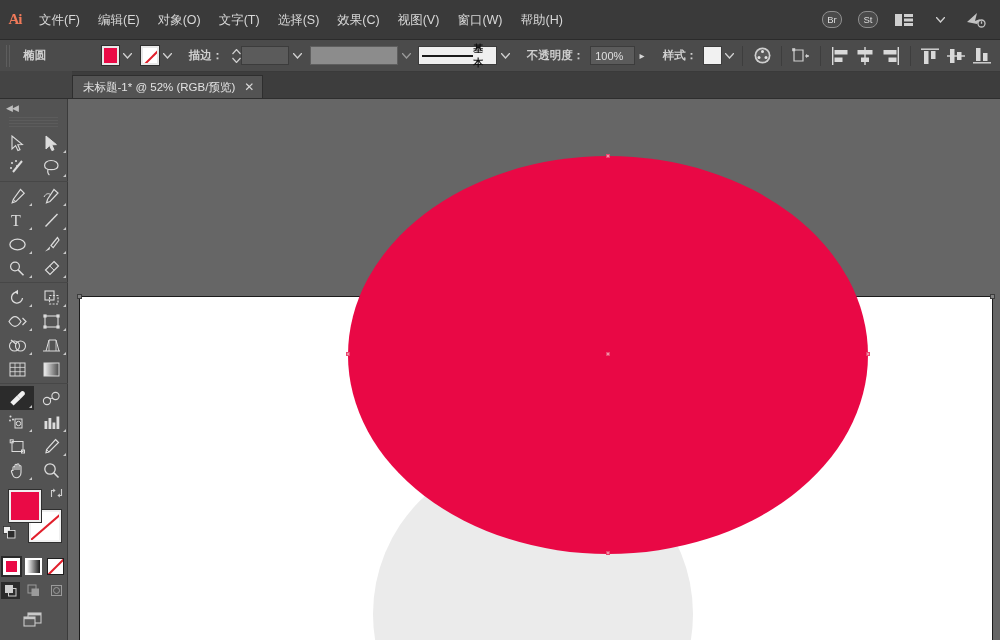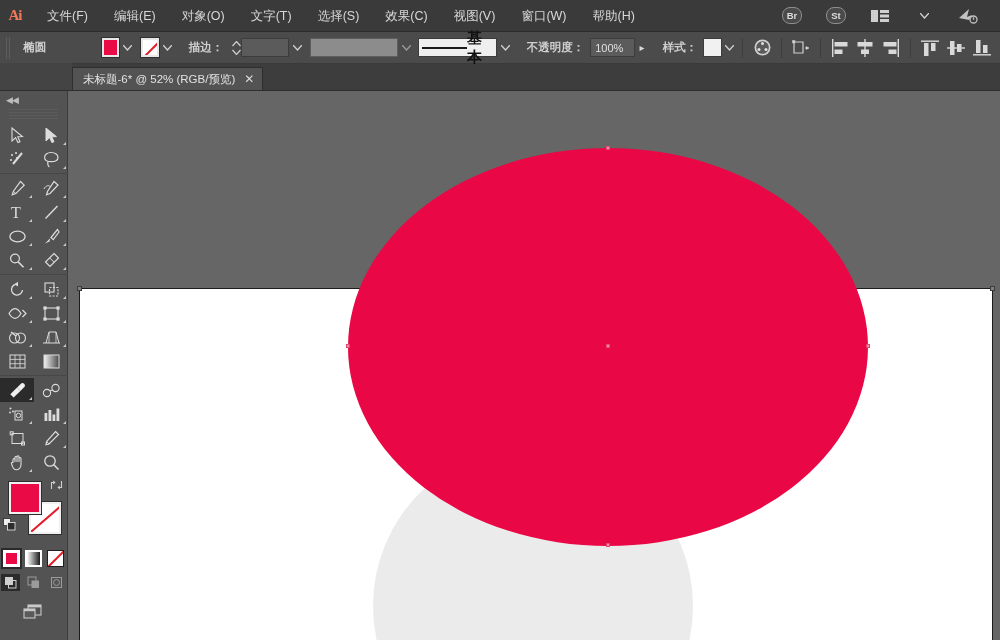--- a/index.html
+++ b/index.html
@@ -7,25 +7,24 @@
   body {
     font-family: "Liberation Sans", "DejaVu Sans", sans-serif;
     background:#535353;
     color:#d6d6d6;
     font-size:12px;
     -webkit-font-smoothing:antialiased;
   }
 
   
   #menubar {
-    height:32px; width:1000px;
+    height:40px; width:1000px;
     background:#3a3a3a;
     display:flex; align-items:center;
     border-bottom:1px solid #2b2b2b;
-    gap:8px;
   }
   .ai-logo {
     width:30px; height:28px;
     display:flex; align-items:center; justify-content:center;
     background:#3a3a3a;
     color:#f07a5a; font-weight:bold; font-size:15px;
     font-family:"Liberation Serif", serif;
     letter-spacing:-1px;
   }
   .menu-item {
@@ -36,21 +35,21 @@
   .menu-spacer { flex:1 1 auto; }
   .mb-icon {
     width:22px; height:18px; margin:0 7px;
     display:flex; align-items:center; justify-content:center;
     font-size:10px; color:#c8c8c8;
   }
   .mb-box {
     border:1px solid #8e8e8e; border-radius:8px;
     background:#4a4a4a; width:20px; height:17px;
     display:flex; align-items:center; justify-content:center;
-    font-size:9.5px; font-weight:bold; color:#dcdcdc;
+    font-size:9.5px; font-weight:normal; color:#dcdcdc;
   }
 
   
   #controlbar {
     height:32px; width:1000px;
     background:#4b4b4b;
     display:flex; align-items:center;
     border-bottom:1px solid #3a3a3a;
     padding-left:6px;
   }
@@ -98,21 +97,21 @@
   .field.w-narrow { width:52px; }
   .field.w-wide { width:96px; background:#8c8c8c; border-color:#5e5e5e; }
   .field.w-opacity { width:48px;text-align:center; }
   .strokeprofile {
     width:86px; height:19px; background:#efefef;
     border:1px solid #3c3c3c;
     display:flex; align-items:center; justify-content:space-between;
     padding:0 3px; position:relative;
   }
   .sp-line { height:2px; width:52px; background:#1a1a1a; }
-  .sp-text { font-size:15px; color:#111; font-weight:bold;font-family:Liberation Mono, monospace; }
+  .sp-text { font-size:10px; color:#111; font-weight:bold;font-family:Liberation Mono, monospace; }
   .styleswatch {
     width:20px; height:19px; background:#f1f1f1;
     border:1px solid #3c3c3c;
   }
   .arrowbtn {
     width:16px; height:20px;
     display:flex; align-items:center; justify-content:center;
     color:#d8d8d8; font-size:10px;
   }
   .icon-btn {
@@ -468,21 +467,21 @@
       <rect x="4" y="1" width="4.5" height="13" fill="#d9d9d9"></rect>
       <rect x="11" y="6" width="4.5" height="8" fill="#d9d9d9"></rect>
     </svg>
   </div>
   <div style="width:6px"></div>
 </div>
 
 <div id="tabbar">
   <div id="tab-left-pad"></div>
   <div class="doctab">
-    <span>未标题-6* @ 52% (RGB/预览)</span>
+    <span>未标题-1* @ 52% (RGB/预览)</span>
     <span class="tab-close">✕</span>
   </div>
 </div>
 
 <div id="main">
 
   <div id="canvas">
     <div id="artboard">
       <div class="ab-corner" style="left:-3px;top:-3px;"></div>
       <div class="ab-corner" style="right:-3px;top:-3px;"></div>

